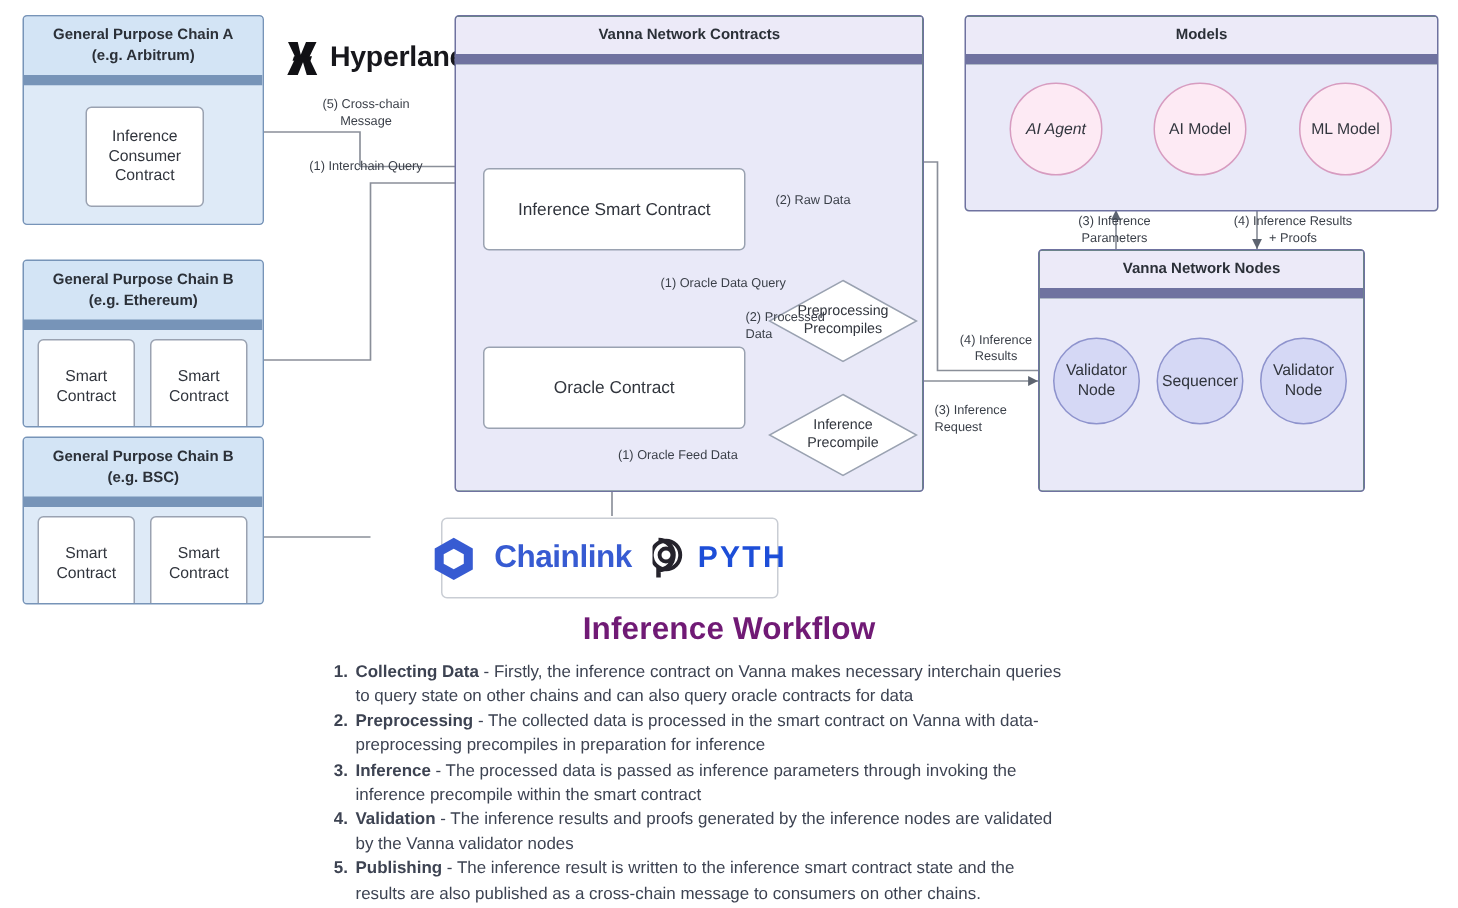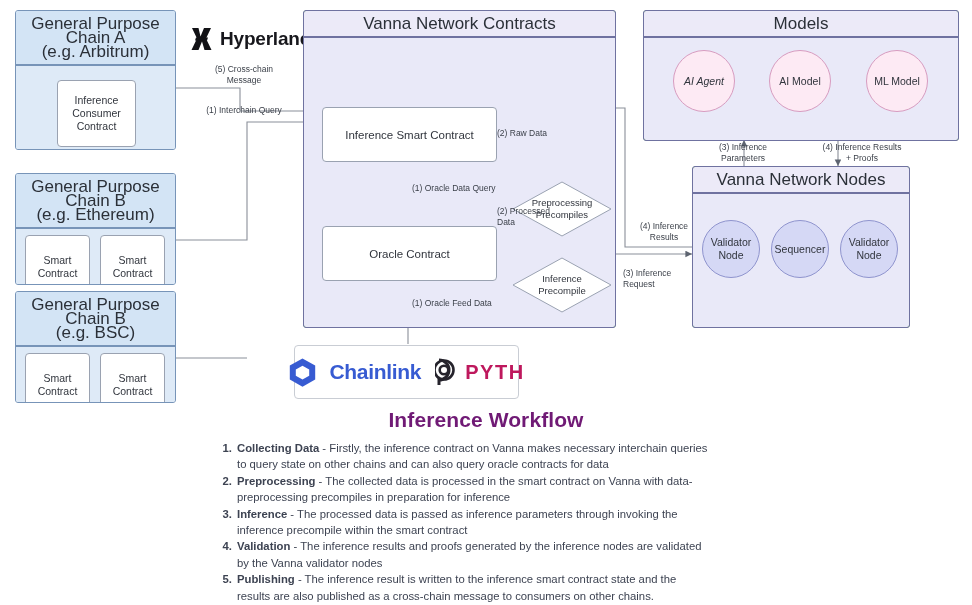--- a/index.html
+++ b/index.html
@@ -31,25 +31,26 @@
     position: absolute;
     box-sizing: border-box;
     border: 1px solid #7b87a8;
     border-radius: 3px;
     overflow: hidden;
   }
   .grp-title {
     box-sizing: border-box;
     width: 100%;
     text-align: center;
-    font-size: 17px;
+    font-size: 10px;
     line-height: 14px;
     color: #2b3038;
     padding: 6px 4px 5px 4px;
-    border-bottom: 2px solid #4c1d95;
+    border-bottom: 7px solid #4c1d95;
+    font-weight: bold;
   }
   .grp-body {
     position: relative;
     width: 100%;
   }
 
   
   .grp.blue { border-color: #7794b8; background: #deeaf7; }
   .grp.blue > .grp-title { background: #d3e4f5; border-bottom-color: #7794b8; }
   .grp.blue > .grp-body { background: #deeaf7; }
@@ -154,21 +155,21 @@
   .cl-text {
     font-size: 21px;
     font-weight: bold;
     color: #375bd2;
     letter-spacing: -0.3px;
   }
   .pyth-wrap { display: flex; align-items: center; gap: 4px; }
   .pyth-text {
     font-size: 20px;
     font-weight: bold;
-    color: #be185d;
+    color: #1d4ed8;
     letter-spacing: 1.5px;
   }
 
   
   #workflow {
     position: absolute;
     left: 0;
     top: 408px;
     width: 972px;
   }
@@ -344,25 +345,25 @@
       </svg>
       <span class="pyth-text">PYTH</span>
     </div>
   </div>
 
   <div class="edge-label" style="left:196px; top:64px; width:96px;">(5) Cross-chain
 Message</div>
 
   <div class="edge-label" style="left:188px; top:105px; width:112px;">(1) Interchain Query</div>
 
-  <div class="edge-label" style="left:412px; top:183px; width:112px; text-align:left;">(1) Oracle Data Query</div>
+  <div class="edge-label" style="left:412px; top:183px; width:112px; text-align:right;">(1) Oracle Data Query</div>
 
   <div class="edge-label" style="left:412px; top:298px; width:108px; text-align:left;">(1) Oracle Feed Data</div>
 
-  <div class="edge-label" style="left:497px; top:128px; width:70px; text-align:left;">(2) Raw Data</div>
+  <div class="edge-label" style="left:497px; top:128px; width:70px; text-align:right;">(2) Raw Data</div>
 
   <div class="edge-label" style="left:497px; top:206px; width:62px; text-align:left;">(2) Processed
 Data</div>
 
   <div class="edge-label" style="left:700px; top:142px; width:86px;">(3) Inference
 Parameters</div>
 
   <div class="edge-label" style="left:806px; top:142px; width:112px;">(4) Inference Results
 + Proofs</div>
 

